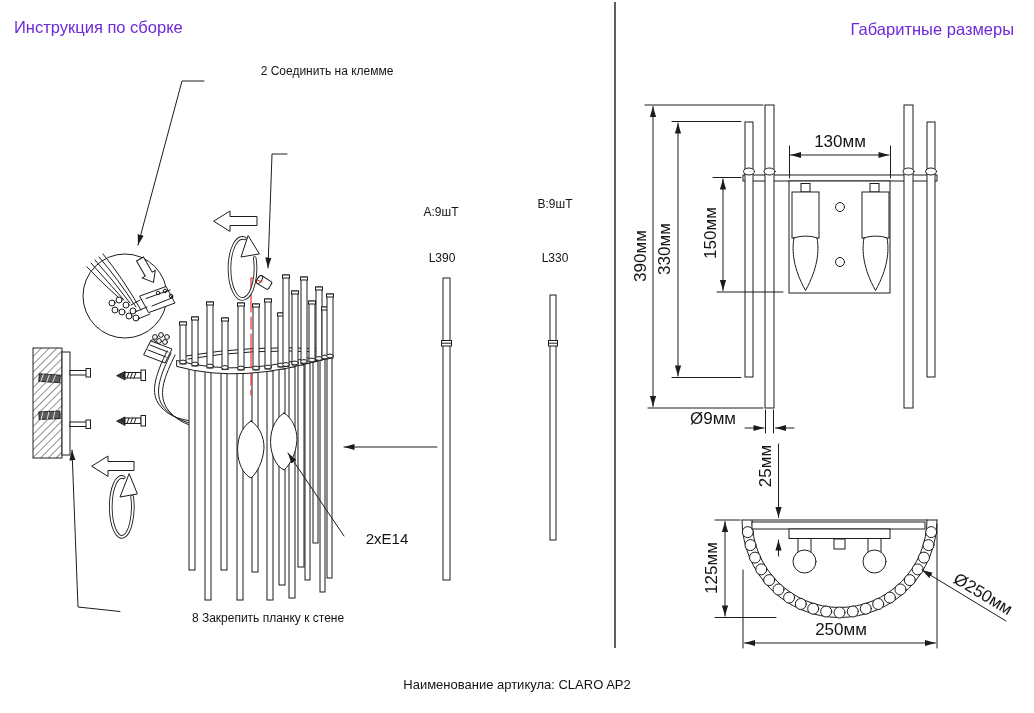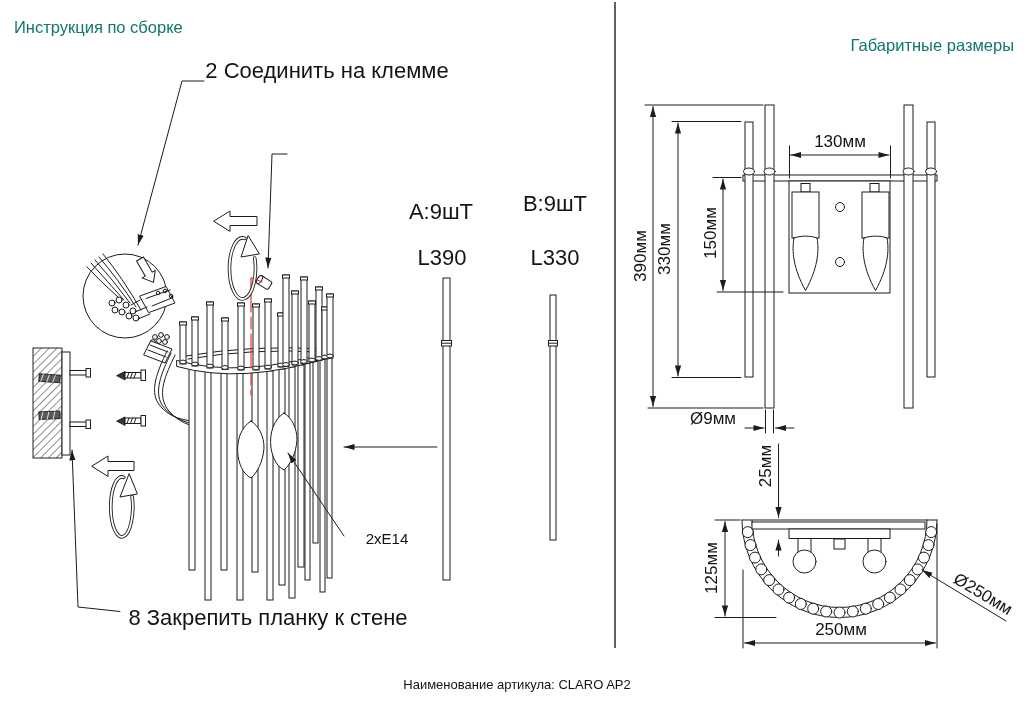--- a/index.html
+++ b/index.html
@@ -1,27 +1,27 @@
 <!DOCTYPE html>
 <html><head>
 <meta charset="utf-8">
 <style>
   html,body{margin:0;padding:0;background:#fff;}
   .page{position:relative;width:1034px;height:713px;background:#ffffff;
         font-family:"Liberation Sans",sans-serif;color:#111;overflow:hidden;}
   svg.art{position:absolute;left:0;top:0;}
   .lbl{position:absolute;white-space:nowrap;font-size:17px;color:#141414;
        transform:translate(-50%,-50%);line-height:1;}
-  .lbl.big{font-size:22px;}
+  .lbl.big{font-size:12px;}
   .lbl.huge{font-size:15px;}
   .lbl.v{transform:translate(-50%,-50%) rotate(-90deg);}
   .lbl.diag{transform:translate(-50%,-50%) rotate(31deg);}
-  .hdr{position:absolute;font-size:16.5px;color:#0f766e;white-space:nowrap;}
+  .hdr{position:absolute;font-size:16.5px;color:#6d28d9;white-space:nowrap;}
   .hdr.left{left:14px;top:18px;}
-  .hdr.right{right:20px;top:36px;text-align:center;}
+  .hdr.right{right:20px;top:20px;text-align:center;}
   .footer{position:absolute;left:517px;top:684px;transform:translate(-50%,-50%);
           font-size:13px;color:#141414;white-space:nowrap;}
 </style>
 </head>
 <body>
 
 <div class="page">
 
   <svg class="art" width="1034" height="713" viewBox="0 0 1034 713">
     <defs>

